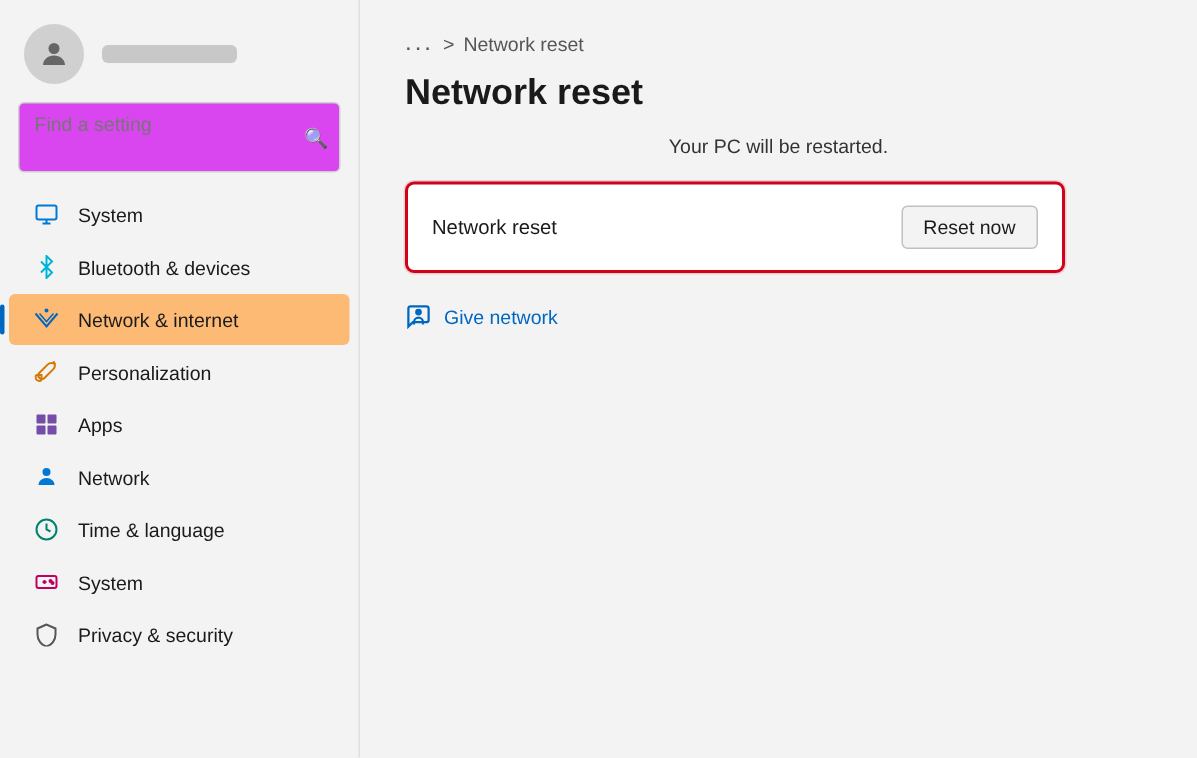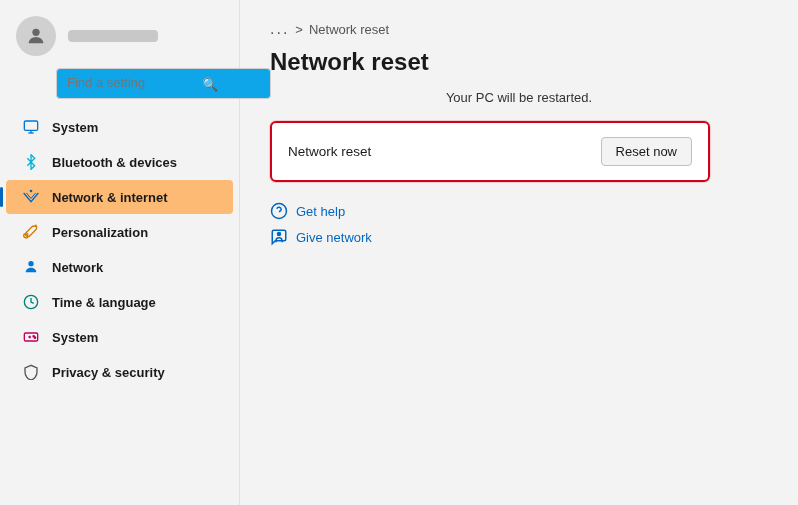--- a/index.html
+++ b/index.html
@@ -48,42 +48,40 @@
       width: 90px;
       background: #c8c8c8;
       border-radius: 4px;
     }
     .search-box {
       margin: 0 12px 10px 12px;
       position: relative;
     }
     .search-input {
       width: 100%;
-      padding: 6px 30px 8px 10px;
+      padding: 6px 30px 24px 10px;
       border: 1px solid #d0d0d0;
       border-radius: 4px;
-      background: #0ea5e9;
+      background: #d946ef;
       font-size: 13px;
       color: #333;
       outline: none;
-      margin-left: 44px;
     }
     .search-icon-wrap {
       position: absolute;
       right: 8px;
       top: 50%;
       transform: translateY(-50%);
       color: #666;
       font-size: 13px;
     }
     .nav-list {
       list-style: none;
       overflow-y: auto;
       flex: 1;
-      font-weight: bold;
     }
     .nav-item {
       display: flex;
       align-items: center;
       padding: 8px 16px;
       cursor: pointer;
       border-radius: 4px;
       margin: 1px 6px;
       font-size: 13px;
       color: #1a1a1a;
@@ -273,20 +271,31 @@
       <li class="nav-item">
         <span class="nav-icon icon-orange">
           <svg width="16" height="16" viewBox="0 0 24 24" fill="none" stroke="currentColor" stroke-width="2">
               <path d="M20.84 4.61a5.5 5.5 0 0 0-7.78 0L4.22 13.45l-.01.01c-.87 1.52-.57 3.43.73 4.61A3.5 3.5 0 0 0 7.5 19c.96 0 1.86-.39 2.5-1.02l8.84-8.84a5.5 5.5 0 0 0 0-7.78z"></path>
               <path d="M7 19c0 1.1-.9 2-2 2a4 4 0 0 1-4-4c0-1.1.9-2 2-2h4v4z"></path>
             </svg>
         </span>
         <span>Personalization</span>
       </li>
 
+      <li class="nav-item">
+        <span class="nav-icon icon-purple">
+          <svg width="16" height="16" viewBox="0 0 24 24" fill="currentColor">
+              <rect x="2" y="2" width="9" height="9" rx="1"></rect>
+              <rect x="13" y="2" width="9" height="9" rx="1"></rect>
+              <rect x="2" y="13" width="9" height="9" rx="1"></rect>
+              <rect x="13" y="13" width="9" height="9" rx="1"></rect>
+            </svg>
+        </span>
+        <span>Apps</span>
+      </li>
 
       <li class="nav-item">
         <span class="nav-icon icon-blue">
           <svg width="16" height="16" viewBox="0 0 24 24" fill="currentColor">
               <circle cx="12" cy="7" r="4"></circle>
               <path d="M4 20c0-4 3.6-7 8-7s8 3 8 7"></path>
             </svg>
         </span>
         <span>Network</span>
       </li>
@@ -337,30 +346,20 @@
 
 
     <p class="restart-notice">Your PC will be restarted.</p>
 
     <div class="reset-card">
       <span class="reset-card-label">Network reset</span>
       <button class="reset-now-btn">Reset now</button>
     </div>
 
     <div class="help-links">
-      <a class="help-link">
-        <span class="help-link-icon">
-          <svg width="18" height="18" viewBox="0 0 24 24" fill="none" stroke="#0067c0" stroke-width="2">
-              <circle cx="12" cy="12" r="10"></circle>
-              <path d="M9.09 9a3 3 0 0 1 5.83 1c0 2-3 3-3 3"></path>
-              <line x1="12" y1="17" x2="12.01" y2="17" stroke-width="3"></line>
-            </svg>
-        </span>
-        <span>Get help</span>
-      </a>
       <a class="help-link">
         <span class="help-link-icon">
           <svg width="18" height="18" viewBox="0 0 24 24" fill="none" stroke="#0067c0" stroke-width="2">
               <path d="M21 15a2 2 0 0 1-2 2H7l-4 4V5a2 2 0 0 1 2-2h14a2 2 0 0 1 2 2z"></path>
               <circle cx="12" cy="8" r="3" fill="#0067c0" stroke="none"></circle>
               <path d="M8 19v-2a4 4 0 0 1 8 0v2" stroke="#0067c0"></path>
             </svg>
         </span>
         <span>Give network</span>
       </a>

